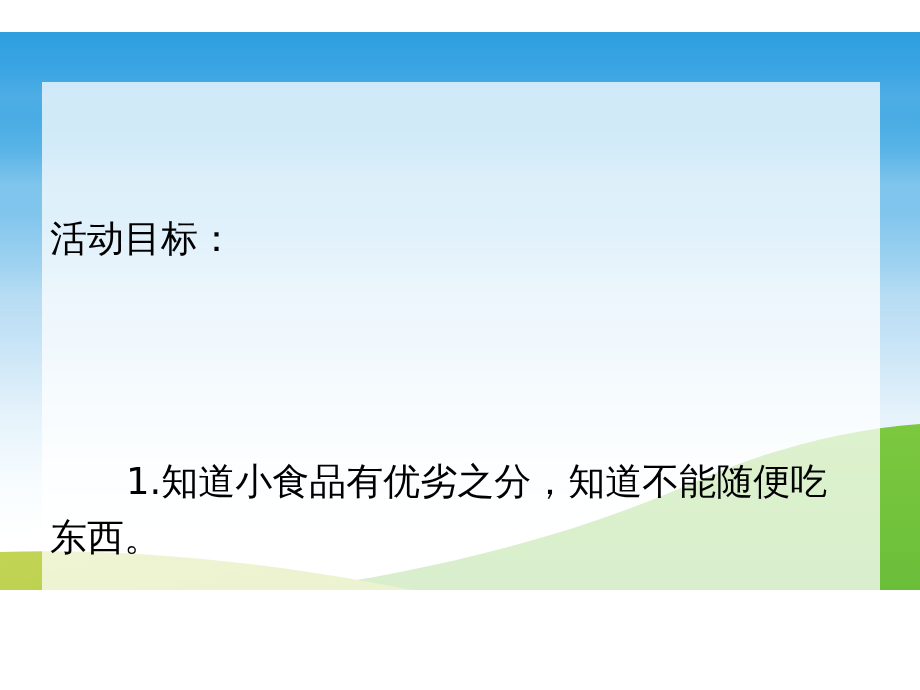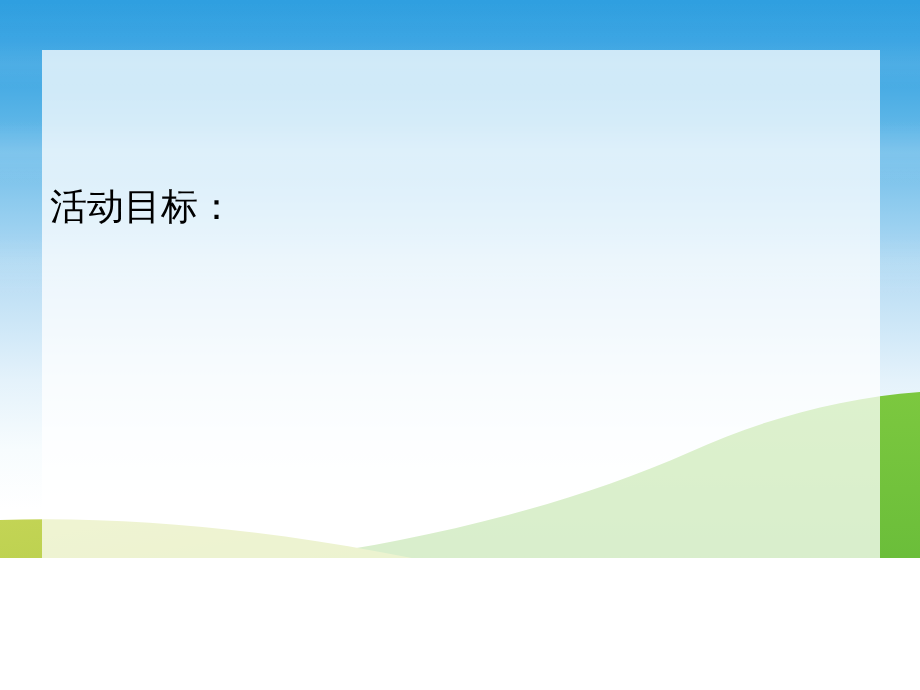--- a/index.html
+++ b/index.html
@@ -6,20 +6,21 @@
     margin: 0;
     padding: 0;
     background: #ffffff;
   }
   #slide {
     position: relative;
     width: 920px;
     height: 558px;
     overflow: hidden;
     font-family: "DejaVu Sans", "Liberation Sans", sans-serif;
+    margin-top: 32px;
   }
 
   
   .sky {
     position: absolute;
     left: 0; top: 0;
     width: 920px; height: 690px;
     background: linear-gradient(to bottom,
         #2f9fe0 0px,
         #31a0e1 40px,
@@ -129,20 +130,21 @@
              C 80,646 160,654 230,666
              C 280,674 330,682 380,690 Z" fill="url(#gFront2)" opacity="0.55"></path>
   </svg>
 
   <div class="panel">
     <div class="panel-inner">
 
       <div class="text-block">
         <div class="title-line">活动目标：</div>
 
+        <p class="para">1.知道小食品有优劣之分，知道不能随便吃东西。</p>
 
         
 
         
       </div>
 
     </div>
   </div>
 
 </div>

